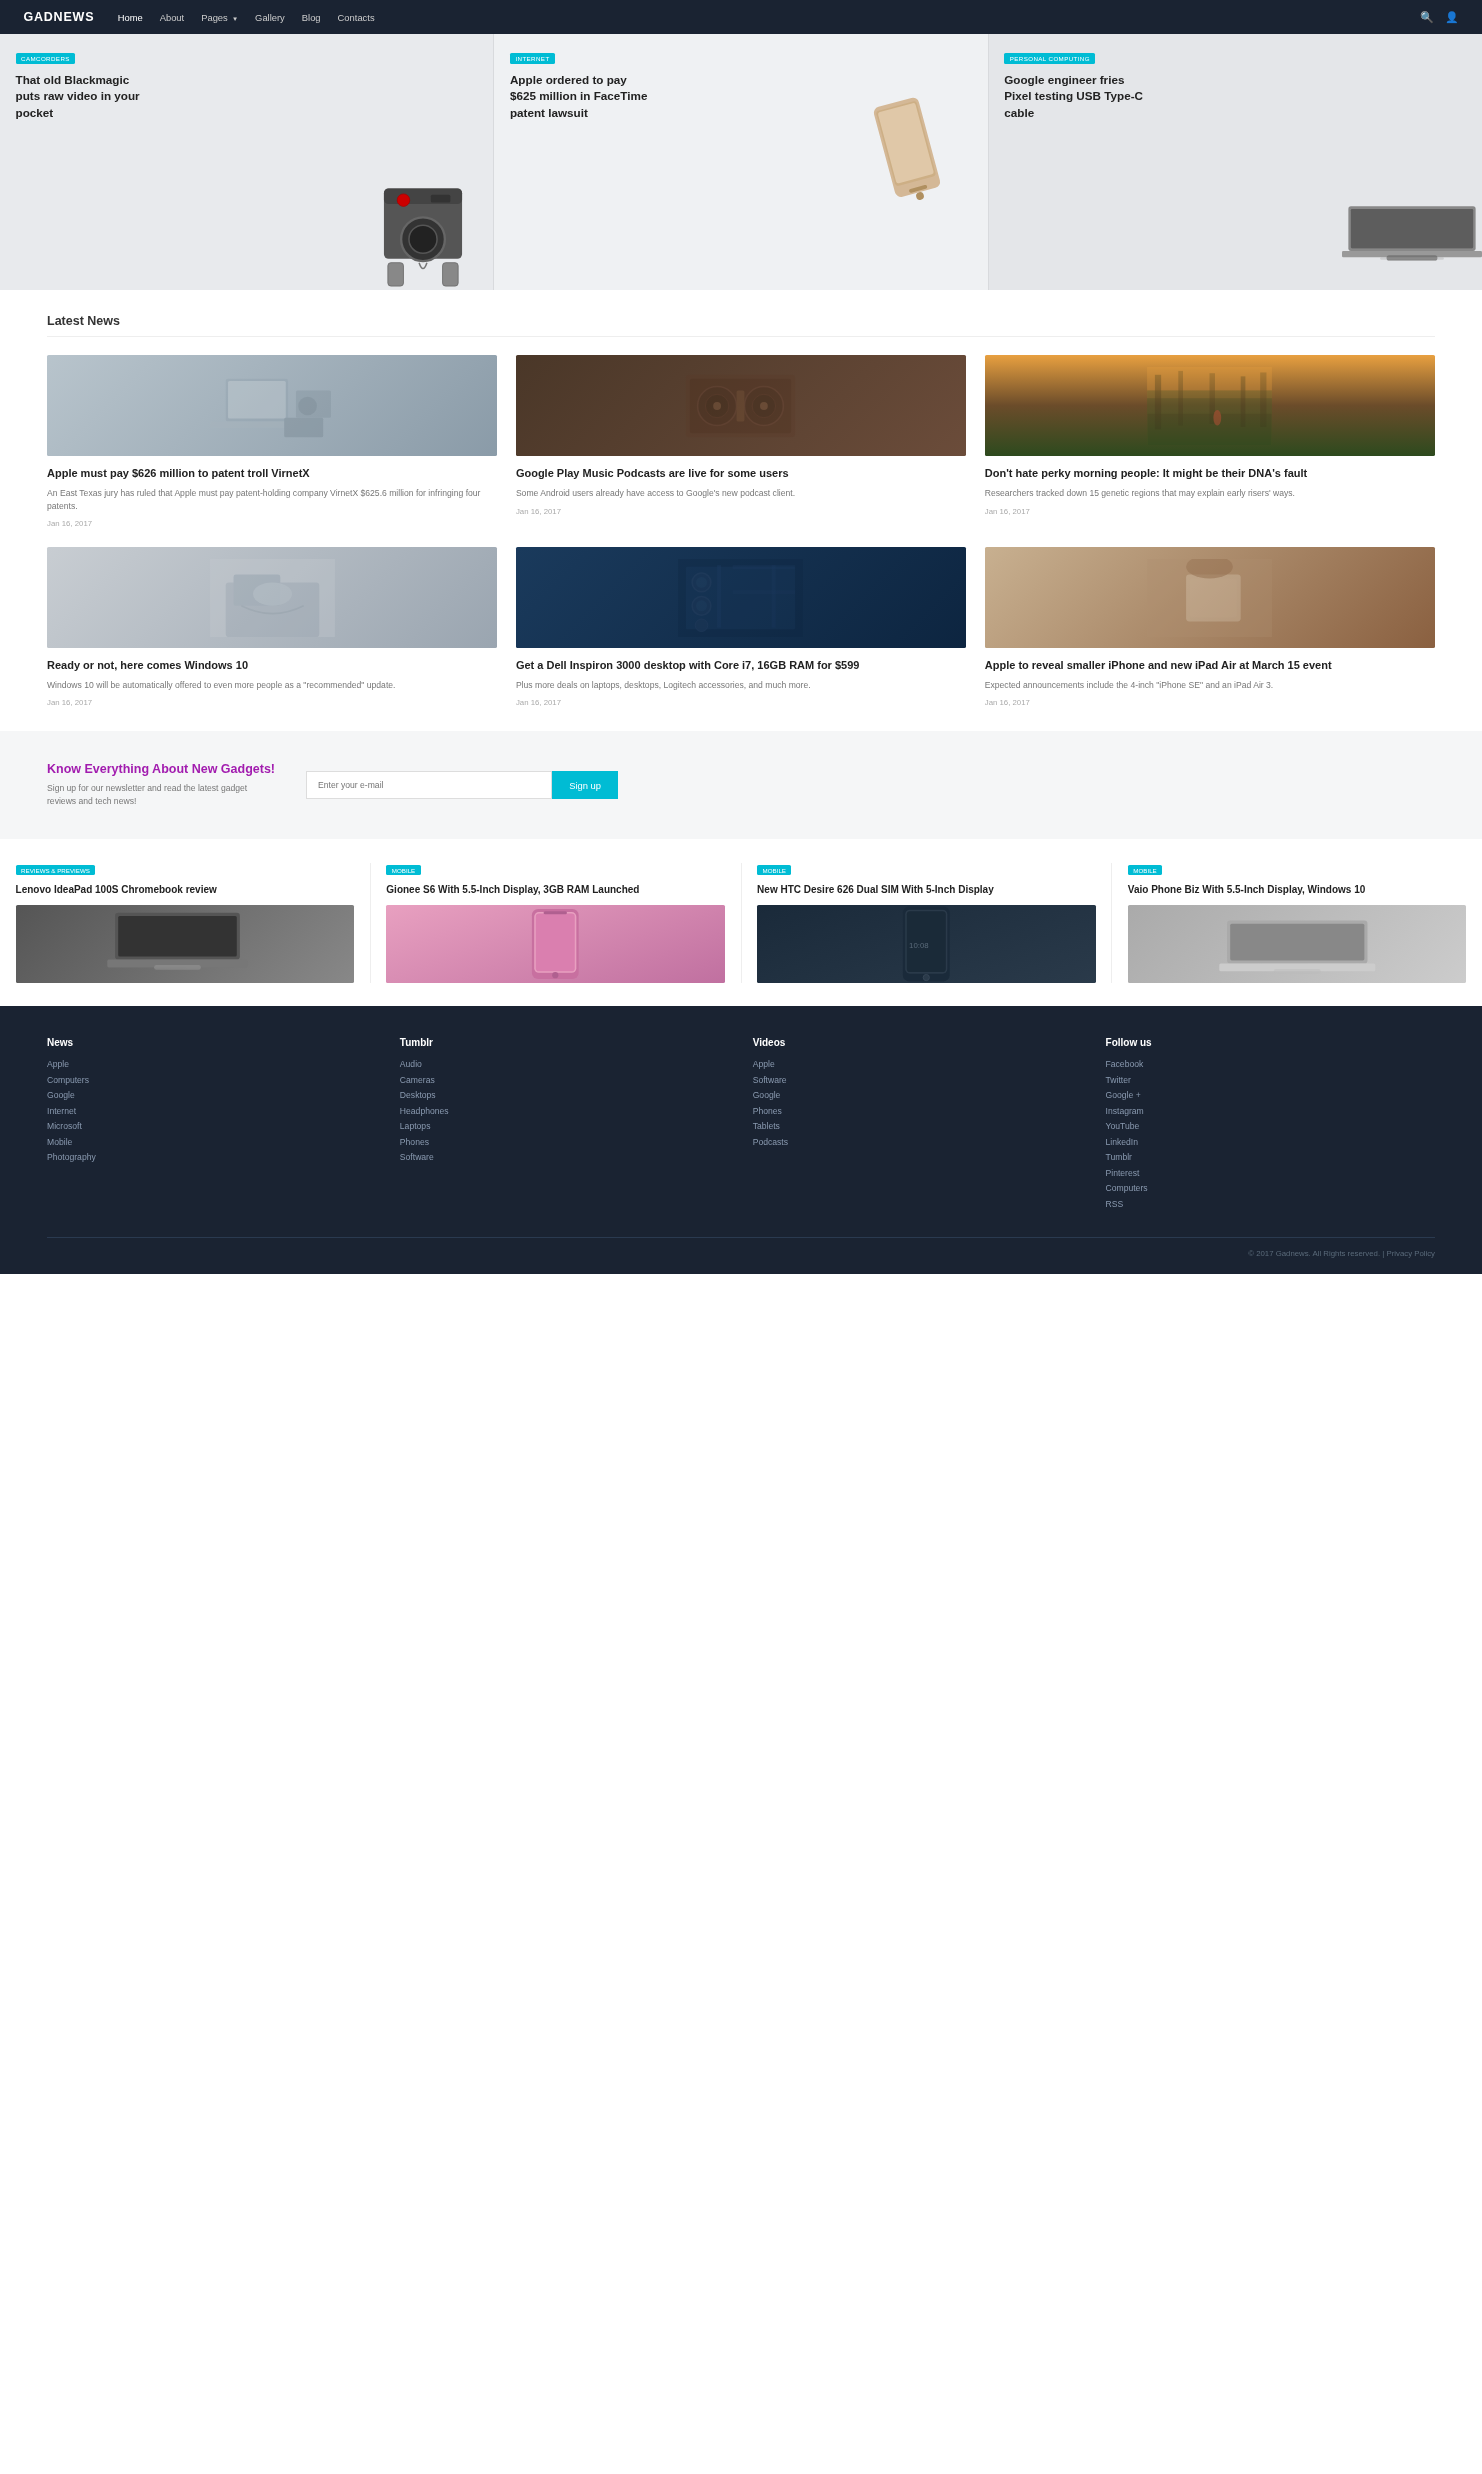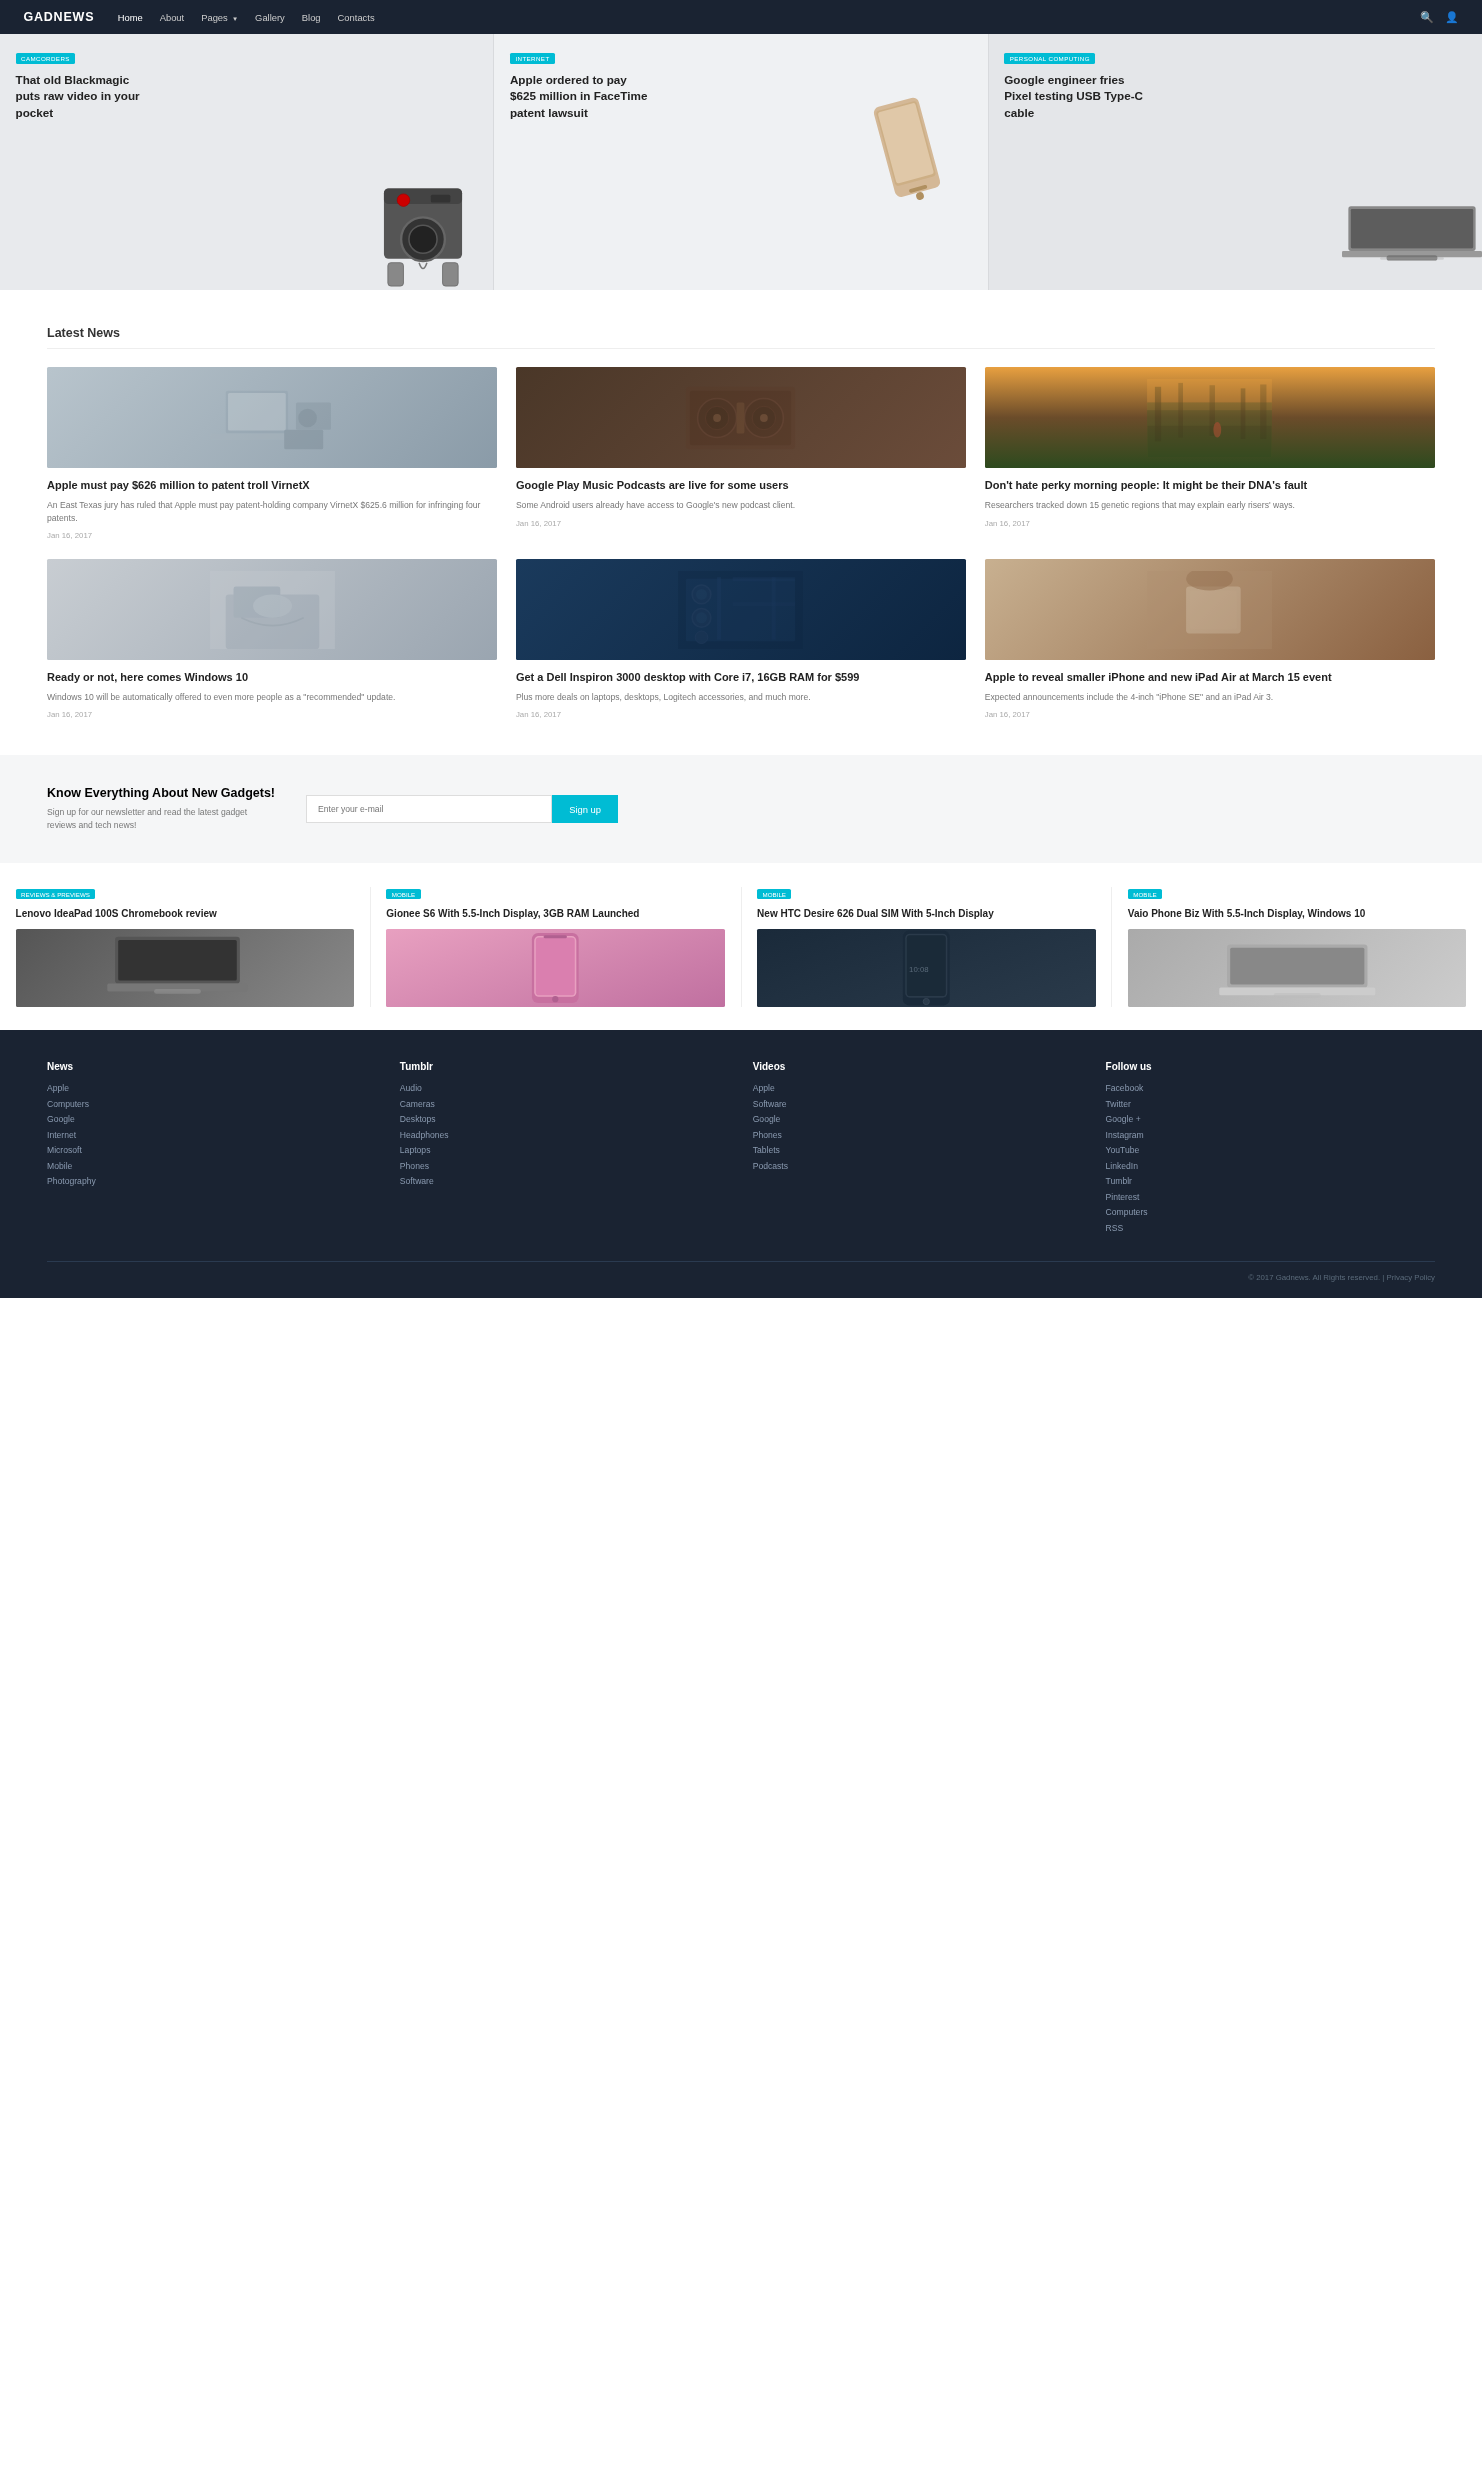--- a/index.html
+++ b/index.html
@@ -81,21 +81,21 @@
       right: 0;
       width: 140px;
       height: 171px;
       display: flex;
       align-items: flex-end;
       justify-content: center;
     }
 
     
     .section-latest {
-      padding: 36px 47px;
+      padding: 24px 47px;
       background: #fff;
     }
     .section-title {
       font-size: 12.5px;
       font-weight: bold;
       color: #333;
       margin-bottom: 18.7px;
       padding-bottom: 7.8px;
       border-bottom: 0.8px solid #eee;
     }
@@ -157,21 +157,21 @@
     .newsletter {
       background: #f5f6f7;
       padding: 31px 47px;
       display: flex;
       align-items: center;
       gap: 31px;
     }
     .newsletter-text h3 {
       font-size: 12.5px;
       font-weight: bold;
-      color: #000000;
+      color: #a21caf;
       margin-bottom: 6.2px;
     }
     .newsletter-text p {
       font-size: 8.6px;
       color: #777;
       max-width: 203px;
       line-height: 1.5;
     }
     .newsletter-form {
       display: flex;

